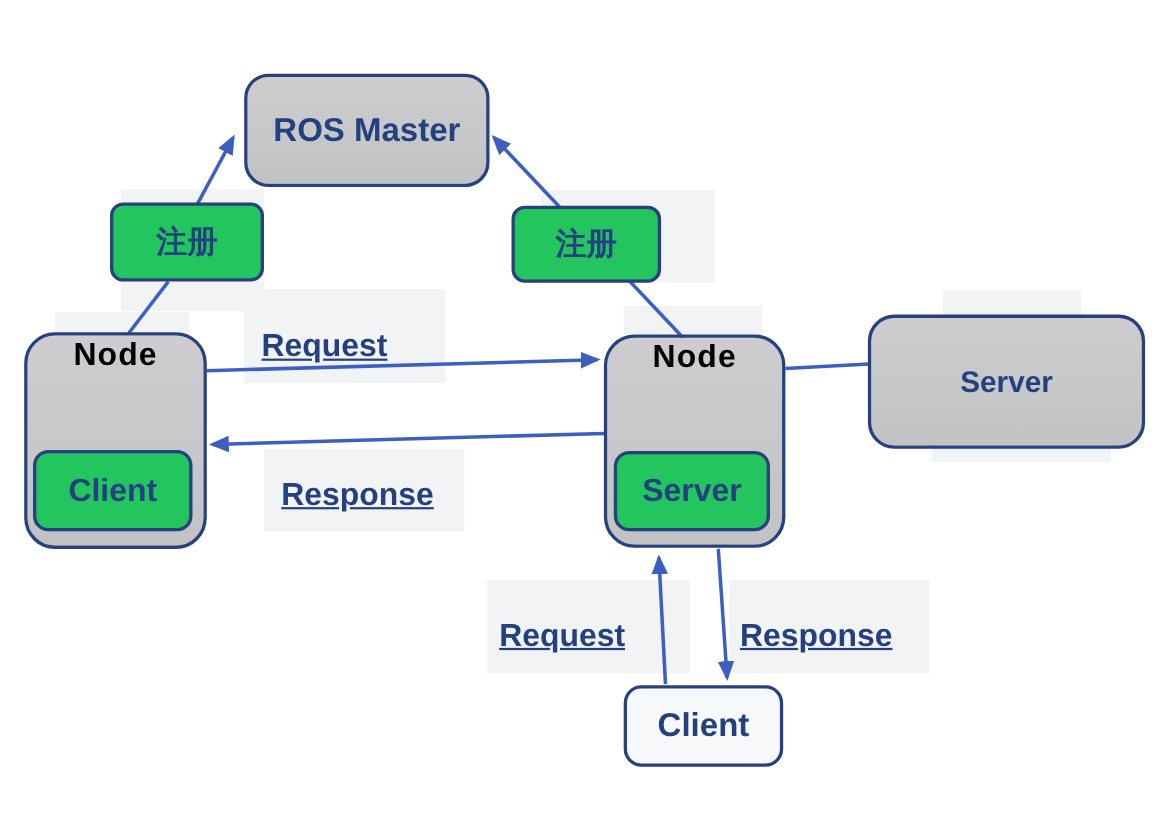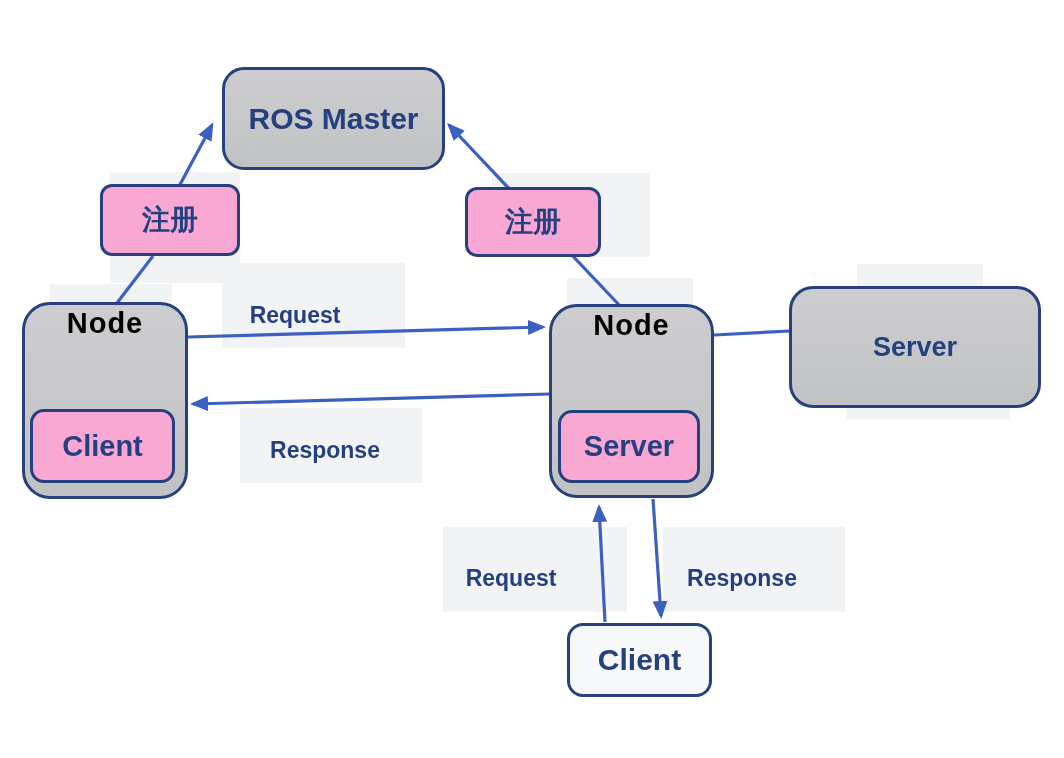--- a/index.html
+++ b/index.html
@@ -7,36 +7,36 @@
     position:relative;width:1064px;height:758px;background:#ffffff;overflow:hidden;
     font-family:"Liberation Sans",sans-serif;
   }
   .hl{position:absolute;background:#f2f3f5;}
   #wires{position:absolute;left:0;top:0;z-index:2;}
   .box{
     position:absolute;box-sizing:border-box;z-index:3;
     display:flex;align-items:center;justify-content:center;text-align:center;
   }
   .gray-fill{background:linear-gradient(180deg,#cdcdcf 0%,#c6c7c8 60%,#c1c2c4 100%);border:3.5px solid #26417d;}
-  .light-fill{background:#f9a8d4;border:3px solid #26417d;}
+  .light-fill{background:#22c55e;border:3px solid #26417d;}
   .navy{color:#24407f;font-weight:bold;}
   .ros-master{left:222px;top:67px;width:223px;height:103px;border-radius:22px;font-size:30px;}
   .reg-left{left:100px;top:184px;width:140px;height:72px;border-radius:12px;font-size:28px;}
   .reg-right{left:465px;top:187px;width:136px;height:70px;border-radius:12px;font-size:28px;}
   .node-box{border-radius:28px;align-items:flex-start;}
   .node-left{left:22px;top:302px;width:166px;height:197px;}
   .node-right{left:549px;top:304px;width:165px;height:194px;}
   .node-title{color:#000;font-weight:700;font-size:29px;padding-top:2px;letter-spacing:1px;}
   .sub-box{border-radius:14px;font-size:29px;}
   .client-left{left:30px;top:409px;width:145px;height:74px;}
   .server-right{left:558px;top:410px;width:142px;height:73px;}
   .server-logic{left:789px;top:286px;width:252px;height:122px;border-radius:24px;
     flex-direction:column;gap:13px;font-size:27px;}
   .client-bottom{left:567px;top:623px;width:145px;height:74px;border-radius:16px;font-size:30px;background:#f7f8fa;border:3.5px solid #26417d;}
-  .edge-label{position:absolute;z-index:4;font-size:23px;display:flex;align-items:center;justify-content:center;}
+  .edge-label{position:absolute;z-index:4;font-size:29px;display:flex;align-items:center;justify-content:center;text-decoration:underline;}
   .lbl-request-top{left:225px;top:299px;width:140px;height:32px;}
   .lbl-response-mid{left:253px;top:434px;width:144px;height:32px;}
   .lbl-request-bottom{left:448px;top:562px;width:126px;height:32px;}
   .lbl-response-bottom{left:672px;top:562px;width:140px;height:32px;}
 </style>
 </head>
 <body>
 
 <div id="canvas">
 

